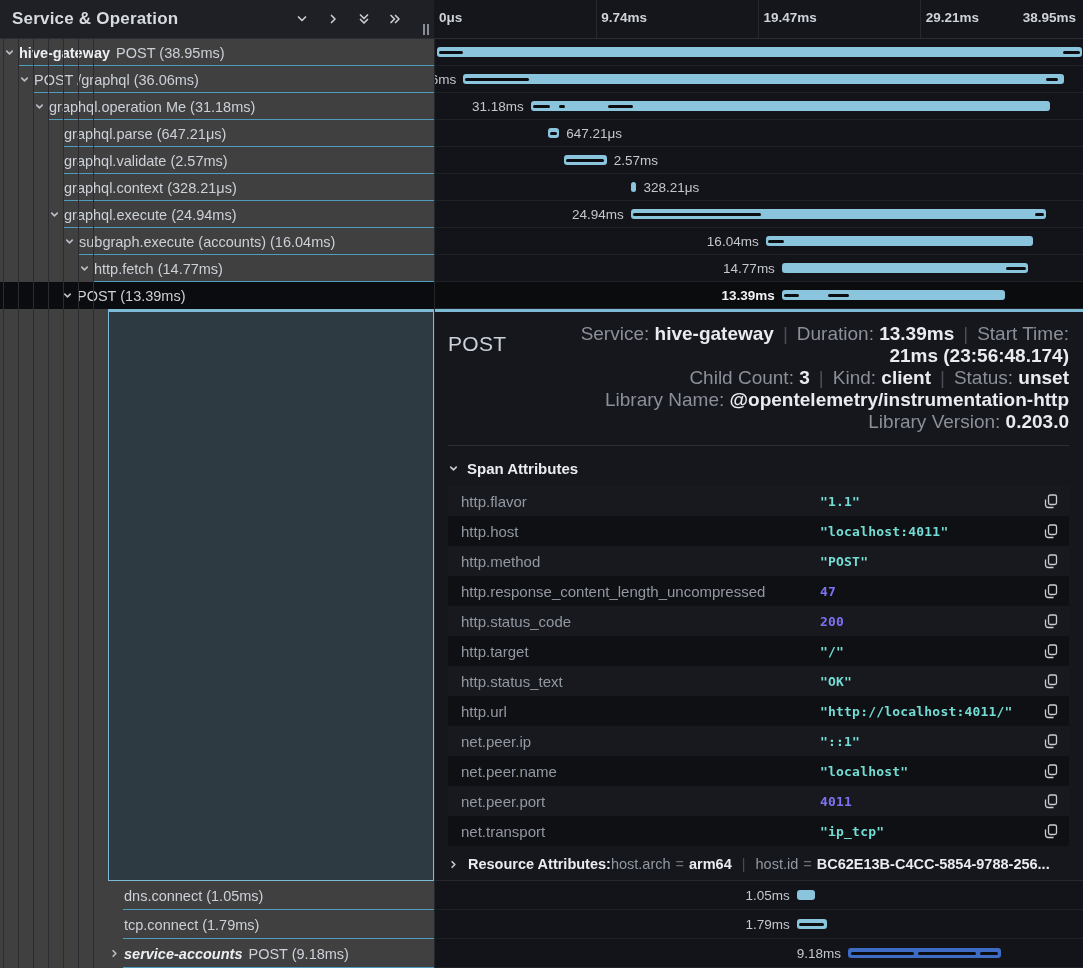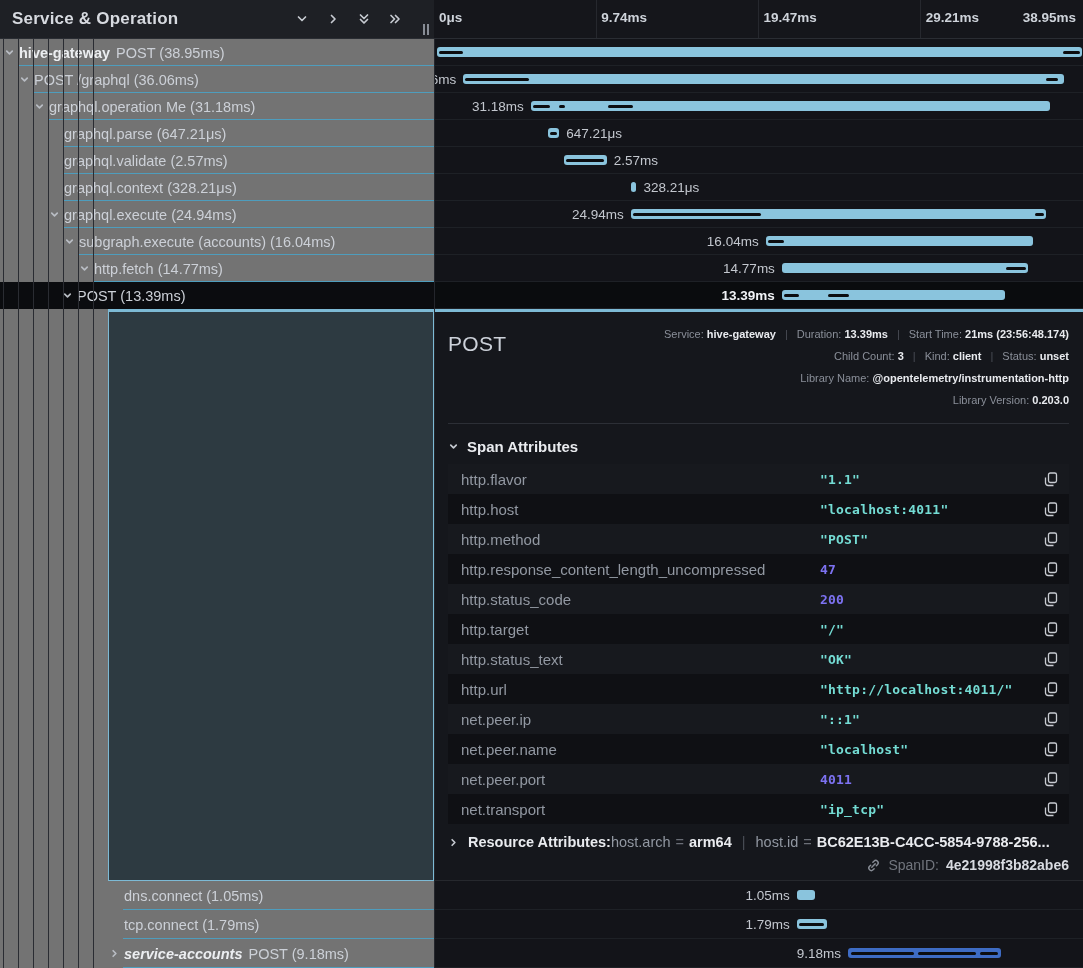--- a/index.html
+++ b/index.html
@@ -1,21 +1,21 @@
 <!DOCTYPE html>
 <html style="--bar-light: #8ac4dd; --bar-blue: #3e6cc4; --tick-dark: #0c0d10; --row-underline: #4e9dbd; --selection: #7dbad5; --str: #74dcd4; --num: #7d72f2; --grid: #26282e;"><head>
 <meta charset="utf-8">
 <style>
 :root{
   --bar-light:#8ac4dd; --bar-blue:#3e6cc4; --tick-dark:#0c0d10;
   --row-underline:#4e9dbd; --selection:#7dbad5; --str:#74dcd4; --num:#7d72f2; --grid:#26282e;
 }
 *{margin:0;padding:0;box-sizing:border-box}
 body{background:#000;font-family:"Liberation Sans",sans-serif}
-.app{width:1083px;height:968px;position:relative;background:#737373;overflow:hidden;color:#ccd0d7}
+.app{width:1083px;height:968px;position:relative;background:#404040;overflow:hidden;color:#ccd0d7}
 .topbar{display:flex;height:39px;position:relative;z-index:3}
 .left-header{width:434px;background:#1e2025;border-bottom:1px solid #2a2d33;display:flex;align-items:center;padding-left:12px;position:relative}
 .lh-title{font-size:17px;font-weight:700;color:#d7dae0;letter-spacing:.2px}
 .lh-icons{margin-left:auto;margin-right:32px;display:flex;gap:17px;color:#c6cad1;align-items:center}
 .icon-btn{display:flex;cursor:pointer}
 .drag-handle{position:absolute;right:5px;bottom:3px;width:6px;height:11px;border-left:2px solid #878c95;border-right:2px solid #878c95;cursor:col-resize}
 .ruler{flex:1;background:#15161b;border-bottom:1px solid #2a2d33;position:relative}
 .gridded{background-image:linear-gradient(to right,var(--grid),var(--grid)),linear-gradient(to right,var(--grid),var(--grid)),linear-gradient(to right,var(--grid),var(--grid));background-size:1px 100%;background-repeat:no-repeat;background-position:25% 0,50% 0,75% 0}
 .ruler .tick{position:absolute;top:10px;font-size:13.5px;font-weight:700;color:#ced3da;white-space:nowrap}
 .indent-guides{position:absolute;left:3px;top:39px;bottom:0;width:104px;z-index:2;pointer-events:none;background:repeating-linear-gradient(to right,#2a2c32 0 1px,transparent 1px 15px)}
@@ -34,21 +34,21 @@
 .bar{position:absolute;top:50%;transform:translateY(-50%);height:10px;border-radius:3px}
 .bar.light{background:var(--bar-light)}
 .bar.blue{background:var(--bar-blue)}
 .btick{position:absolute;top:50%;margin-top:-1.5px;height:3px;border-radius:1.5px;background:var(--tick-dark)}
 .blabel{position:absolute;top:50%;transform:translateY(-50%);font-size:13.5px;color:#c3c7ce;white-space:nowrap}
 .blabel.bold{font-weight:700;color:#f1f3f6}
 .detail-region{display:flex;height:572px;position:relative;z-index:1}
 .detail-box{margin-left:108px;width:326px;background:#2d3a41;border:1px solid var(--selection);border-top:3px solid var(--selection)}
 .detail-panel{flex:1;background:#15171c;border-top:3px solid var(--selection);border-bottom:1px solid #26282d;padding:0 14px;overflow:hidden;position:relative}
 .detail-title{position:absolute;left:14px;top:20px;font-size:21px;color:#ccd1d9;letter-spacing:.3px}
-.detail-meta{margin-left:120px;padding-top:11px;text-align:right;font-size:11px;line-height:22px;color:#8a8f99}
+.detail-meta{margin-left:120px;padding-top:11px;text-align:right;font-size:19px;line-height:22px;color:#8a8f99}
 .detail-meta b{color:#e9ebef;font-weight:700}
 .detail-meta .sep{color:#4a4e56;margin:0 9px}
 .detail-divider{height:1px;background:#2c2f36;margin:12px 0 9px}
 .section-header{display:flex;align-items:center;gap:8px;height:26px;margin-bottom:5px;font-size:15px;font-weight:700;color:#e9ebef;cursor:pointer}
 .chev{color:#c6cad1;display:flex}
 .attr-row{display:flex;align-items:center;height:30px}
 .attr-row:nth-child(odd){background:#17191e}
 .attr-row:nth-child(even){background:#0f1014}
 .attr-key{flex:0 0 372px;padding-left:13px;font-size:15px;color:#9298a2;overflow:hidden;white-space:nowrap}
 .attr-val{flex:1;font-family:"DejaVu Sans Mono",monospace;font-size:13px;font-weight:700;letter-spacing:.2px;overflow:hidden;white-space:nowrap}

